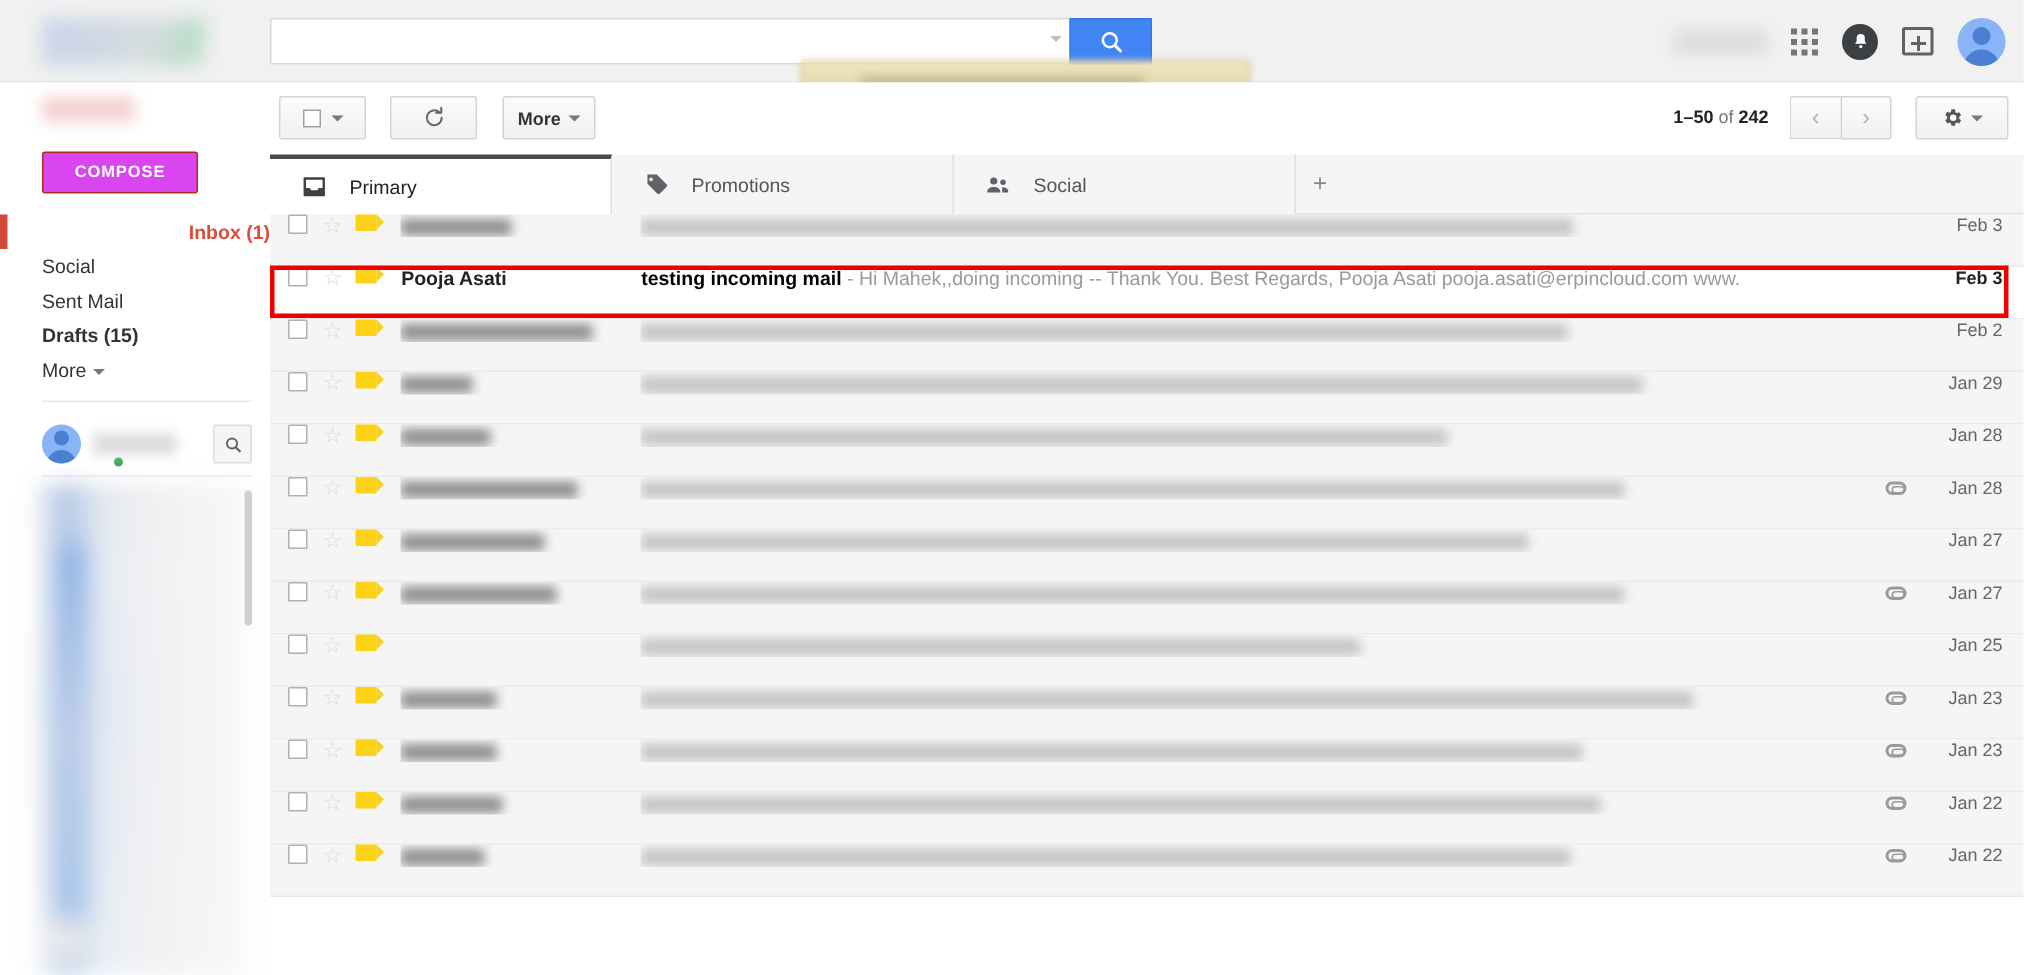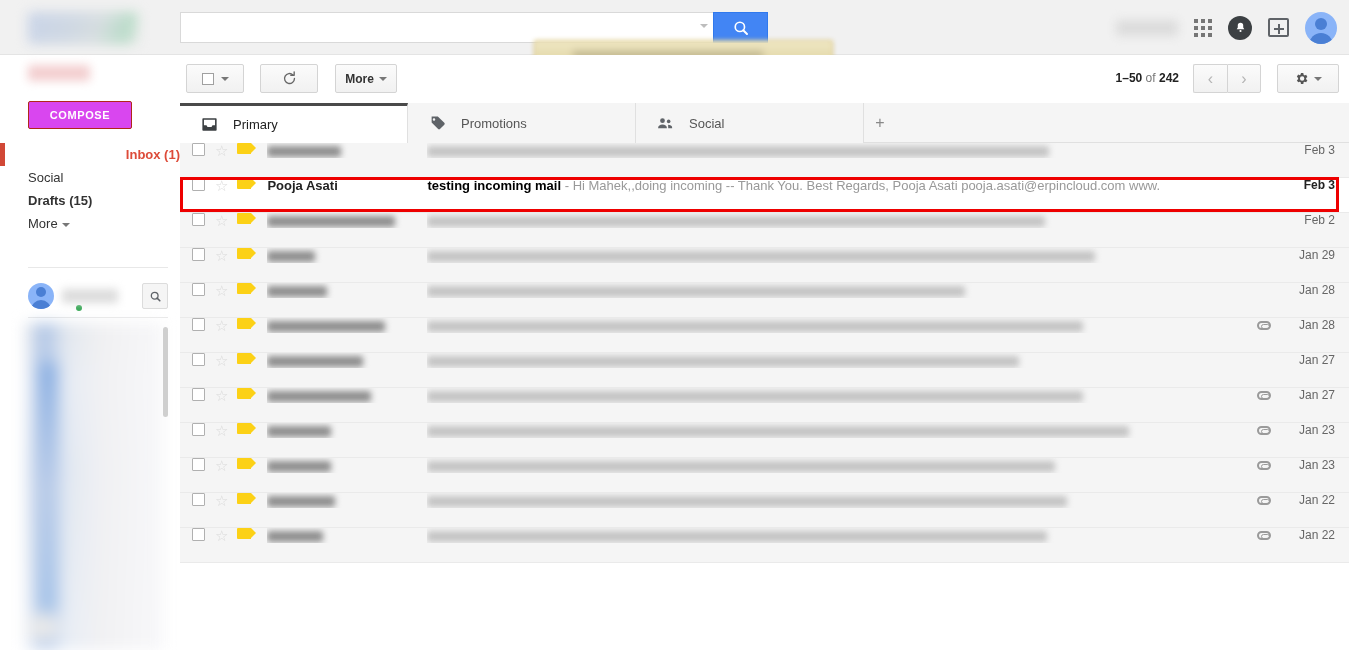--- a/index.html
+++ b/index.html
@@ -438,20 +438,21 @@
 </div>
 
 <div class="sidebar">
   <div class="acct-blur"></div>
 
   <div class="compose">COMPOSE</div>
 
   <div class="nav">
     <div class="nav-item active">Inbox (1)</div>
     <div class="nav-item">Social</div>
+    <div class="nav-item">Sent Mail</div>
     <div class="nav-item bold">Drafts (15)</div>
     <div class="nav-item nav-more">
       <span>More</span><span class="tri"></span>
     </div>
   </div>
 
   <div class="hr-sep" style="top:212px;"></div>
 
   <div class="chat-head">
     <div class="chat-avatar"></div>
@@ -604,20 +605,29 @@
         <span class="tag"></span>
         <span class="sender"><span class="blurtext dark" style="width: 104px;"></span></span>
         <span class="subject-cell"><span class="blurtext" style="width: 656px;"></span></span>
         <span class="attach"><span class="clip"></span></span>
         <span class="date">Jan 27</span>
       </div>
       <div class="row">
         <span class="cb"></span>
         <span class="star">☆</span>
         <span class="tag"></span>
+        <span class="sender"><span class="blurtext dark" style="width: 0px;"></span></span>
+        <span class="subject-cell"><span class="blurtext" style="width: 480px;"></span></span>
+        <span class="attach"></span>
+        <span class="date">Jan 25</span>
+      </div>
+      <div class="row">
+        <span class="cb"></span>
+        <span class="star">☆</span>
+        <span class="tag"></span>
         <span class="sender"><span class="blurtext dark" style="width: 64px;"></span></span>
         <span class="subject-cell"><span class="blurtext" style="width: 702px;"></span></span>
         <span class="attach"><span class="clip"></span></span>
         <span class="date">Jan 23</span>
       </div>
       <div class="row">
         <span class="cb"></span>
         <span class="star">☆</span>
         <span class="tag"></span>
         <span class="sender"><span class="blurtext dark" style="width: 64px;"></span></span>

